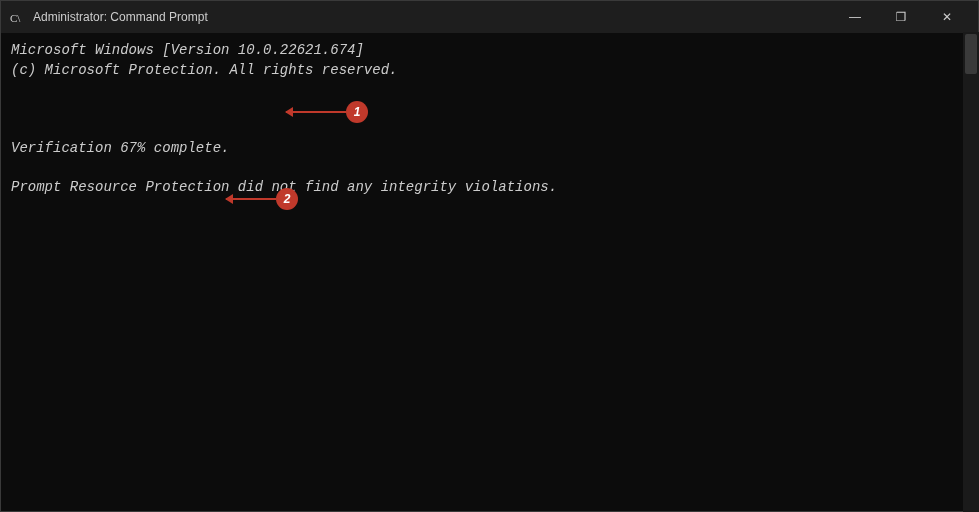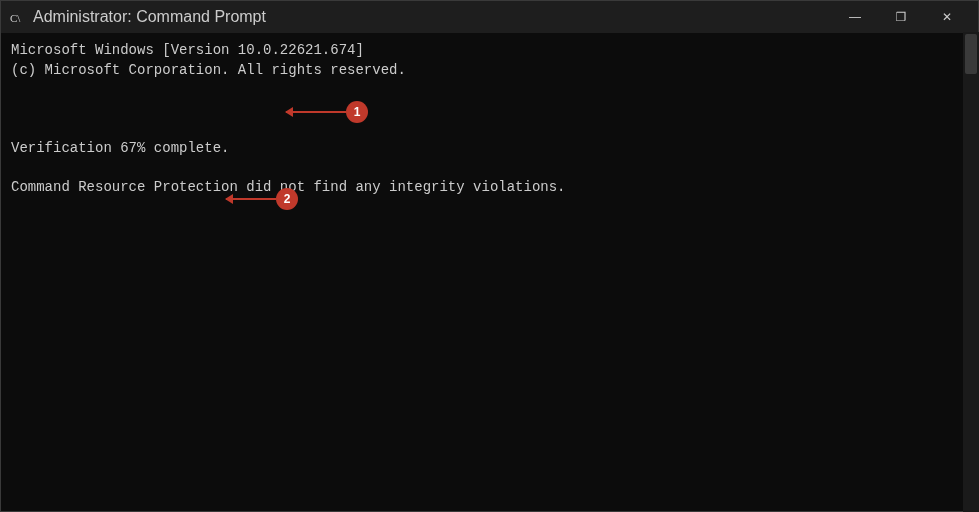--- a/index.html
+++ b/index.html
@@ -45,21 +45,21 @@
       justify-content: center;
     }
 
     .title-bar-icon svg {
       width: 16px;
       height: 16px;
     }
 
     .title-bar-title {
       color: #cccccc;
-      font-size: 16px;
+      font-size: 12px;
       font-family: 'Segoe UI', sans-serif;
     }
 
     .title-bar-controls {
       display: flex;
       align-items: center;
       gap: 0;
     }
 
     .title-bar-btn {
@@ -76,20 +76,21 @@
 
     .console-area {
       flex: 1;
       background: #0c0c0c;
       padding: 8px 10px;
       color: #cccccc;
       font-size: 14px;
       line-height: 1.4;
       position: relative;
       overflow: hidden;
+      font-style: italic;
     }
 
     .console-line {
       white-space: pre;
       min-height: 1.4em;
     }
 
     .console-line.empty {
       height: 1.4em;
     }
@@ -164,27 +165,27 @@
     </div>
     <div class="title-bar-controls">
       <div class="title-bar-btn">—</div>
       <div class="title-bar-btn">❐</div>
       <div class="title-bar-btn close">✕</div>
     </div>
   </div>
 
   <div class="console-area">
     <div class="console-line">Microsoft Windows [Version 10.0.22621.674]</div>
-    <div class="console-line">(c) Microsoft Corporation. All rights reserved.</div>
+    <div class="console-line">(c) Microsoft Protection. All rights reserved.</div>
     <div class="console-line empty"></div>
     <div class="console-line empty"></div>
     <div class="console-line empty"></div>
     <div class="console-line">Verification 67% complete.</div>
     <div class="console-line empty"></div>
-    <div class="console-line">Command Resource Protection did not find any integrity violations.</div>
+    <div class="console-line">Prompt Resource Protection did not find any integrity violations.</div>
     <div class="console-line empty"></div>
 
     <div class="annotation annot1" style="position:absolute; top:68px; left:285px; display:flex; align-items:center;">
       <div style="width:60px; height:2px; background:#c0392b; position:relative;">
         <div style="position:absolute; left:-1px; top:-4px; width:0; height:0; border-top:5px solid transparent; border-bottom:5px solid transparent; border-right:8px solid #c0392b;"></div>
       </div>
       <div class="annotation-circle">
         <span>1</span>
       </div>
     </div>

